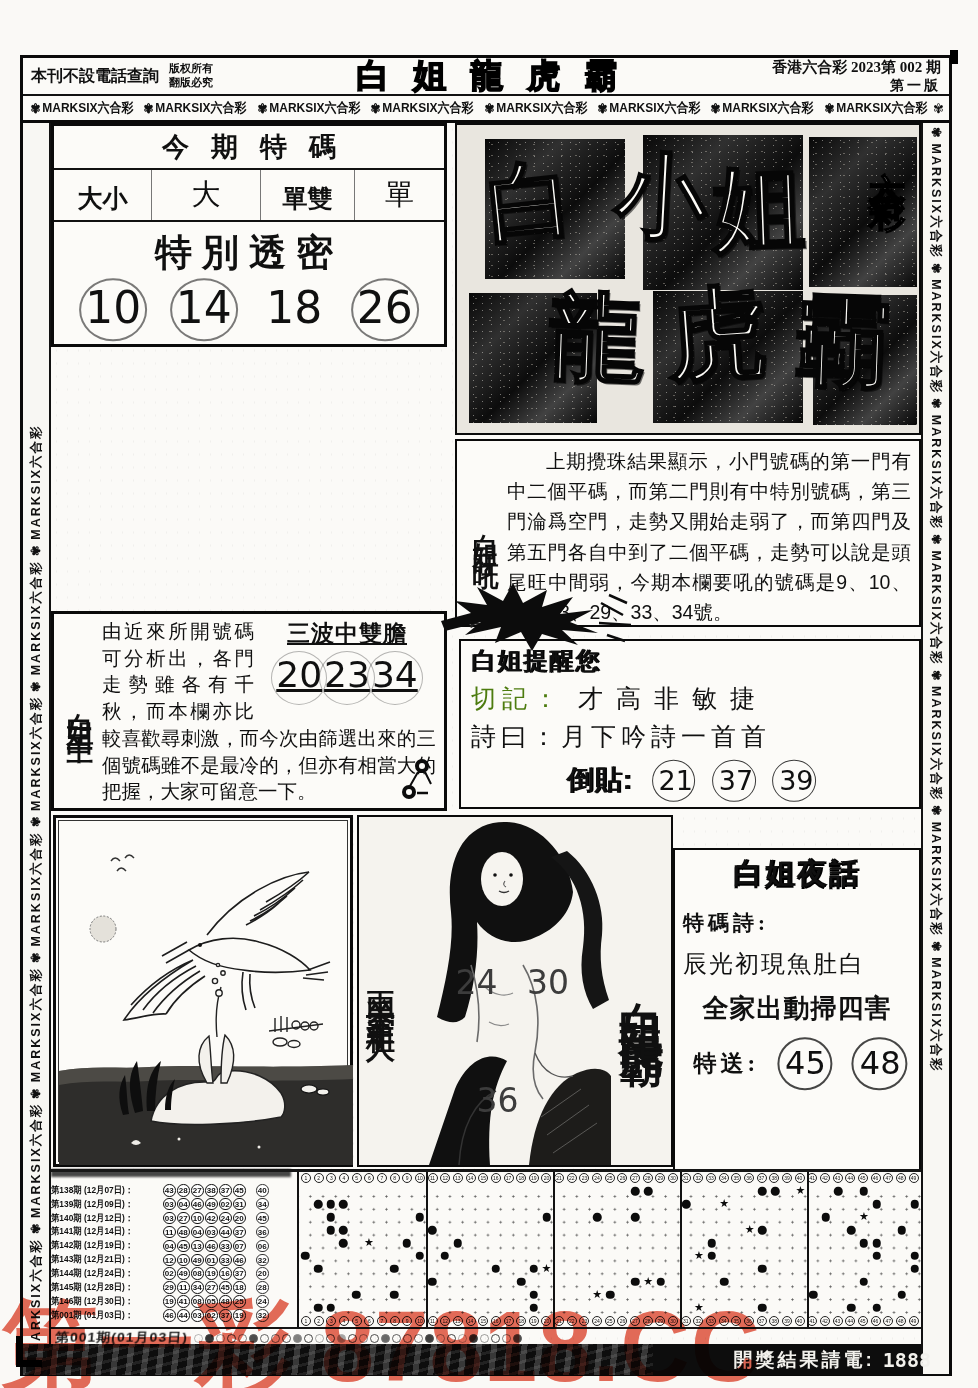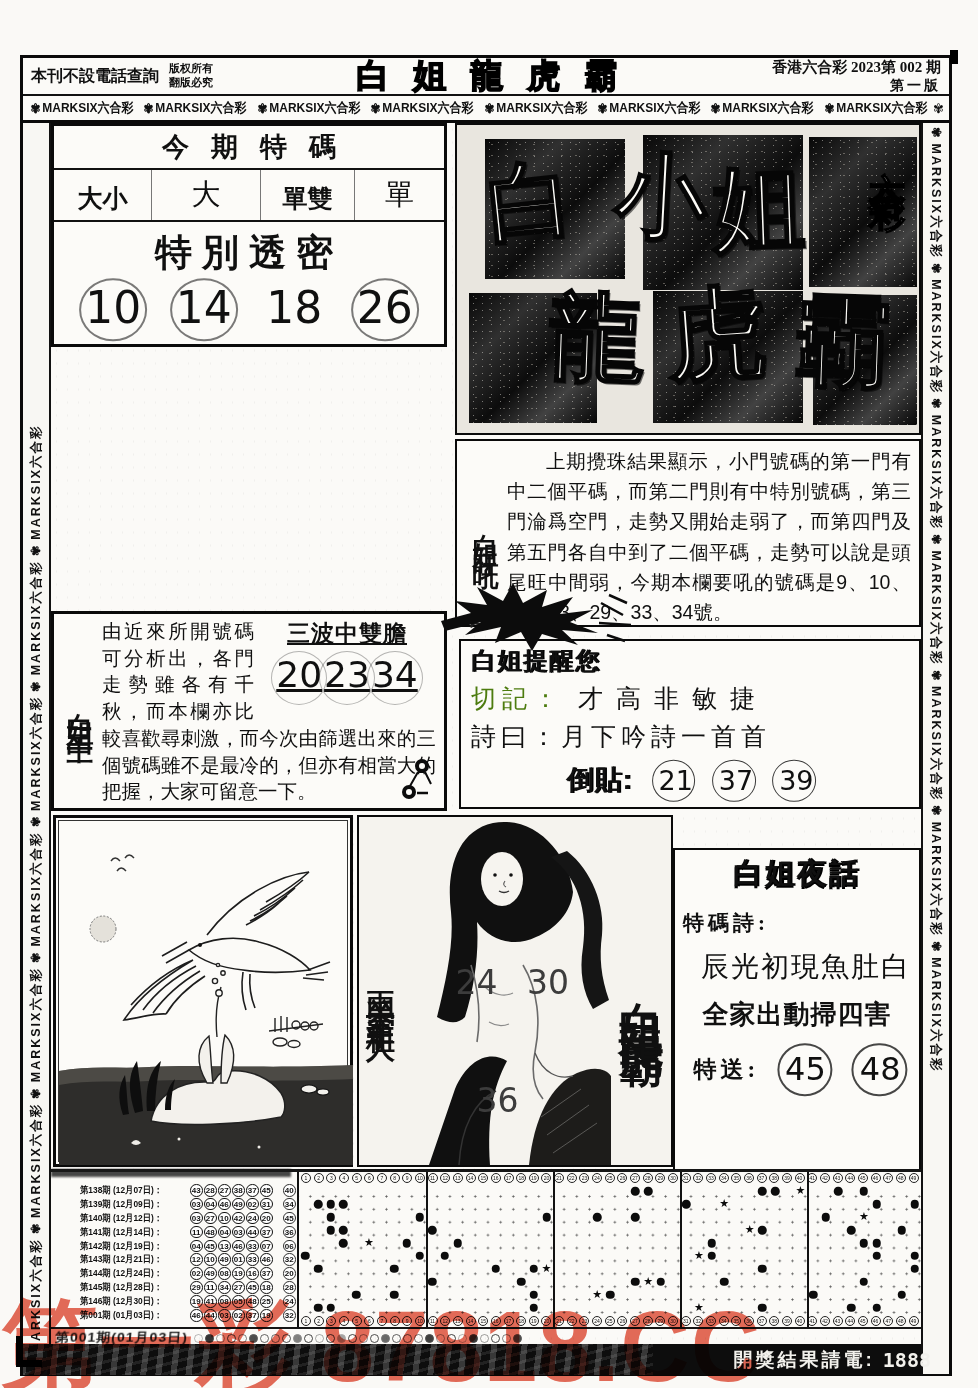--- a/index.html
+++ b/index.html
@@ -114,34 +114,34 @@
   .ph-n1{left:26%;top:42%;}
   .ph-n2{left:60%;top:42%;}
   .ph-n3{left:36%;top:76%;}
   .ph-right{width:60px;writing-mode:vertical-rl;text-orientation:upright;font-size:45px;
             font-weight:900;font-family:"Liberation Serif",serif;letter-spacing:10px;padding-top:2px;text-align:center;}
   
   #night{left:622px;top:725px;width:248px;height:352px;border-width:2px;padding:4px 8px;}
   .nt-title{text-align:center;font-size:29px;font-weight:900;letter-spacing:3px;
             text-shadow:2px 0 0 #000,0 1.5px 0 #000;}
   .nt-label{font-size:21px;font-weight:900;margin-top:15px;letter-spacing:4px;font-family:"Liberation Serif",serif;}
-  .nt-poem{font-size:28px;font-family:"Liberation Serif",serif;text-align:right;margin-top:11px;letter-spacing:2px;white-space:nowrap;}
+  .nt-poem{font-size:24px;font-family:"Liberation Serif",serif;text-align:left;margin-top:11px;letter-spacing:2px;white-space:nowrap;}
   .nt-poem2{font-size:26px;font-weight:900;text-align:center;margin-top:11px;letter-spacing:1px;white-space:nowrap;}
   .nt-send{display:flex;align-items:center;justify-content:center;gap:26px;margin-top:18px;}
   .nt-send-label{font-size:23px;font-weight:bold;font-family:"Liberation Serif",serif;letter-spacing:4px;}
   .nt-num{font-size:32px;position:relative;font-family:"DejaVu Sans",sans-serif;}
   .ring3::after{content:"";position:absolute;left:48%;top:52%;width:1.6em;height:1.55em;
       transform:translate(-50%,-50%);border:2px solid rgba(10,10,10,.75);border-radius:50%;}
   
   .splash{position:absolute;left:390px;top:458px;z-index:4;}
   
   #band{position:absolute;left:0;top:1046px;width:870px;height:160px;
         border-top:3px solid #161616;border-bottom:2px solid #161616;box-sizing:border-box;background:#fbfaf7;}
   .band-table{position:absolute;left:0;top:0;width:246px;padding-top:12px;box-sizing:border-box;}
-  .res-row{display:flex;align-items:flex-start;height:12.6px;margin-bottom:1.3px;margin-left:29px;}
+  .res-row{display:flex;align-items:center;height:12.6px;margin-bottom:1.3px;}
   .res-label{width:112px;font-weight:bold;font-size:9.5px;white-space:nowrap;
              transform:scaleX(.88);transform-origin:left center;}
   .res-num{flex:0 0 auto;width:12.5px;height:12.5px;border:1.2px solid #111;border-radius:50%;
            font-size:8px;line-height:12.5px;text-align:center;font-weight:bold;margin-right:1.5px;
            box-sizing:border-box;background:#fff;}
   .res-special{margin-left:9px;border-color:#333;}
   .band-smear{position:absolute;left:0;top:-3px;height:8px;width:240px;background:#1a1a1a;
               filter:blur(1.2px);opacity:.8;}
   .band-matrix{position:absolute;left:246px;right:0;top:0;bottom:0;border-left:2px solid #111;}
   .mx-header{position:absolute;left:2px;right:2px;display:flex;justify-content:space-between;}

